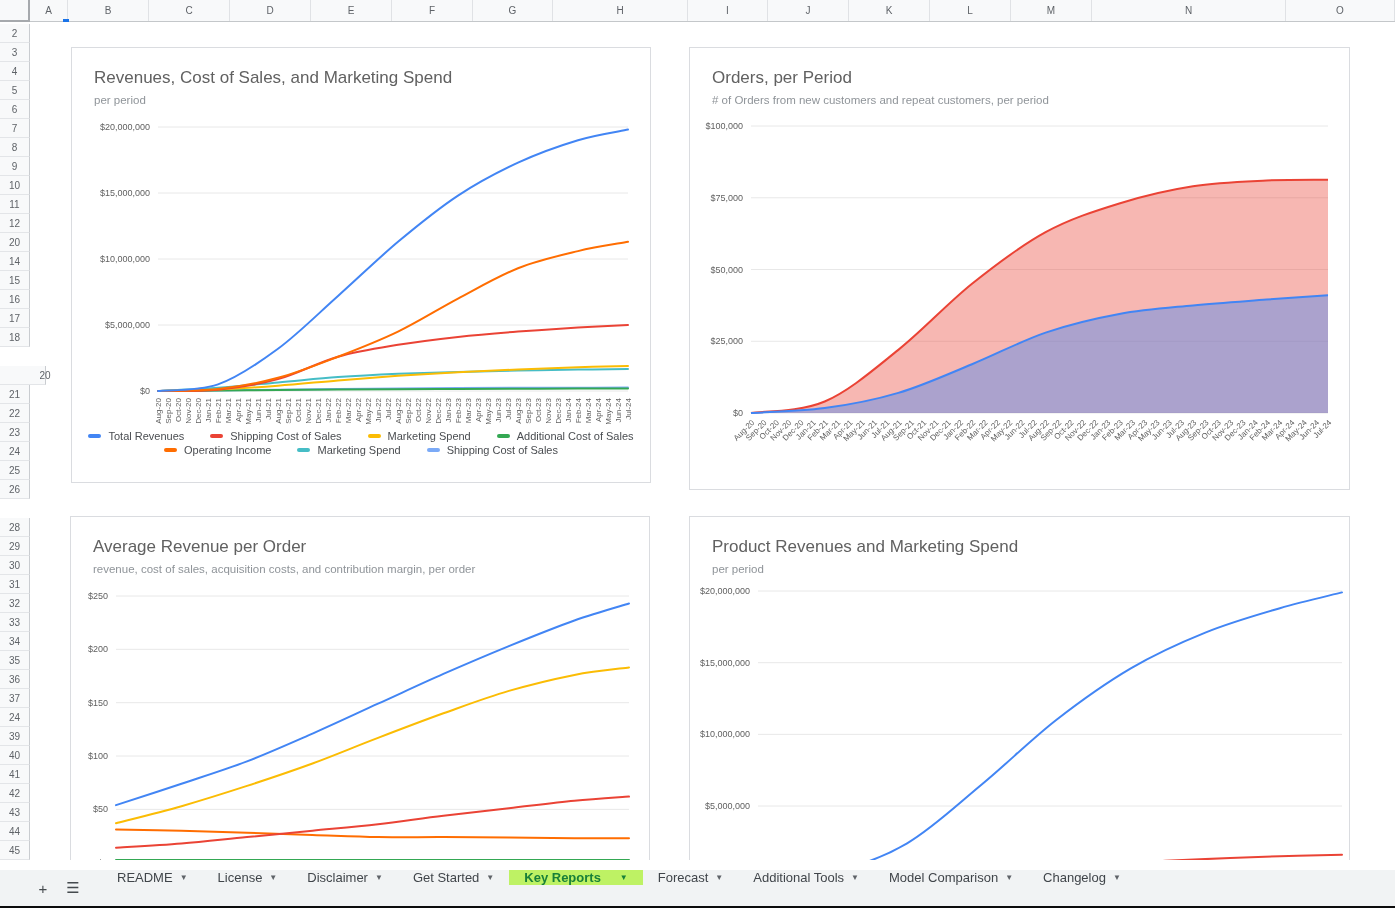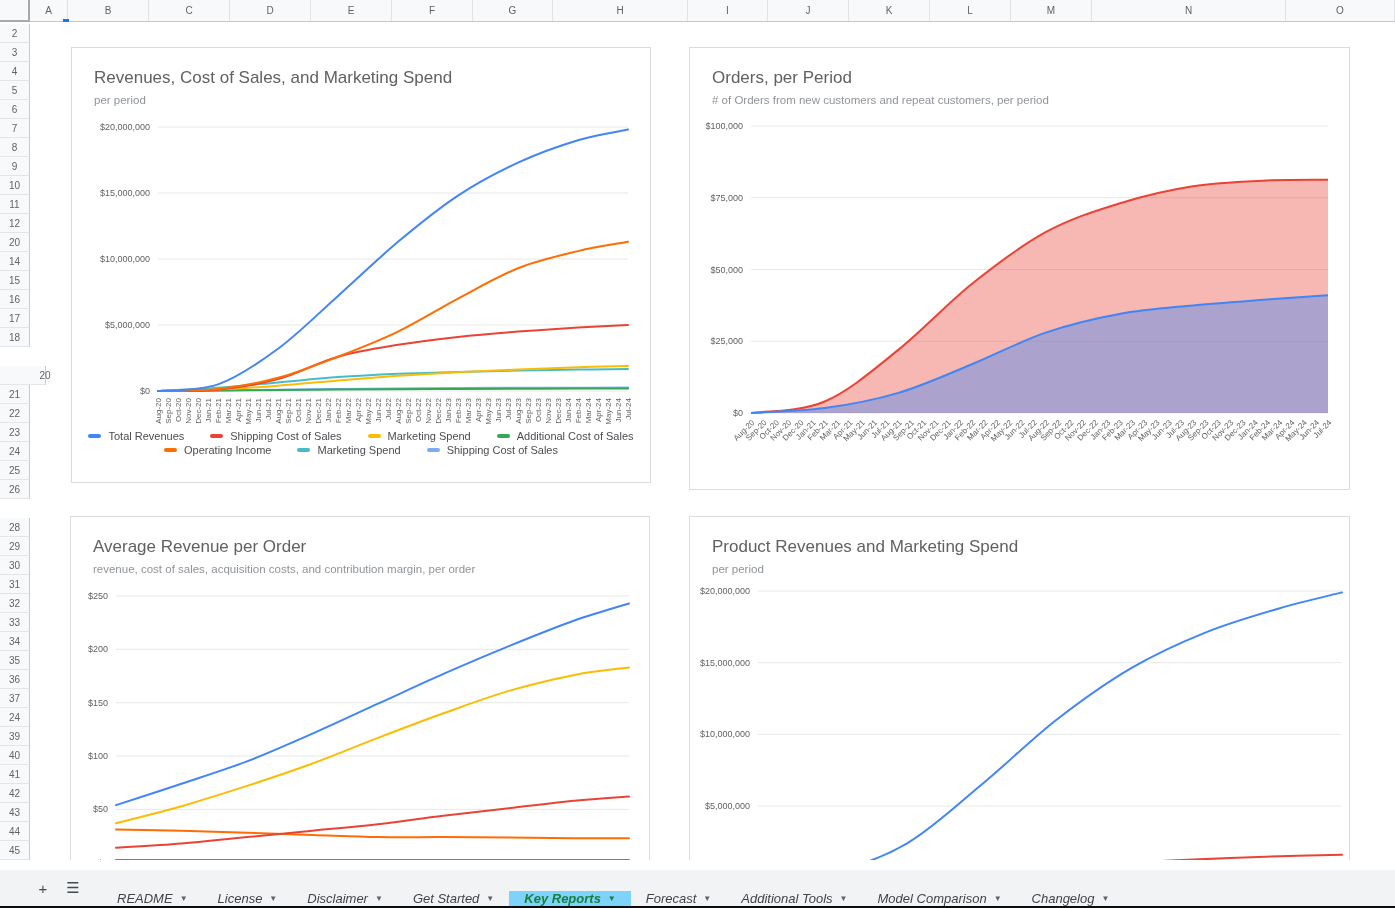--- a/index.html
+++ b/index.html
@@ -27,23 +27,23 @@
   .legend-row{display:flex;justify-content:center;align-items:flex-start;font-size:11px;color:#4a4d51;}
   .legend-item{display:flex;align-items:center;white-space:nowrap;}
   .sw-dash{width:13px;height:3.5px;border-radius:2px;margin-right:7px;}
   .sw-sq{width:11px;height:11px;border-radius:2px;margin-right:9px;}
   
   .tabbar{position:absolute;top:870px;left:0;width:1395px;height:36px;background:#f1f3f4;
           display:flex;align-items:stretch;}
   .tb-btn{width:30px;display:flex;align-items:center;justify-content:center;color:#454a4e;
           font-size:15px;cursor:default;}
   .tb-btn.first{margin-left:28px;}
-  .tabs-strip{display:flex;align-items:flex-end;margin-left:14px;font-style:italic;}
+  .tabs-strip{display:flex;align-items:flex-start;margin-left:14px;}
   .tab{display:flex;align-items:center;padding:0 15px;font-size:13px;color:#40454a;cursor:default;}
-  .tab.active{background:#7dd3fc;color:#188038;font-weight:700;}
+  .tab.active{background:#bef264;color:#188038;font-weight:700;gap:12px;}
   .tab .arr{margin-left:7px;font-size:8px;color:#5f6368;}
   .tab.active .arr{color:#188038;}
   .botline{position:absolute;top:906px;left:0;width:1395px;height:2px;background:#0c0c0c;}
 </style>
 </head>
 <body>
 
 <div class="app">
   <div class="colheader" id="colheader">
       <div class="col-cell" style="left: 30px; width: 38px;">A</div>

